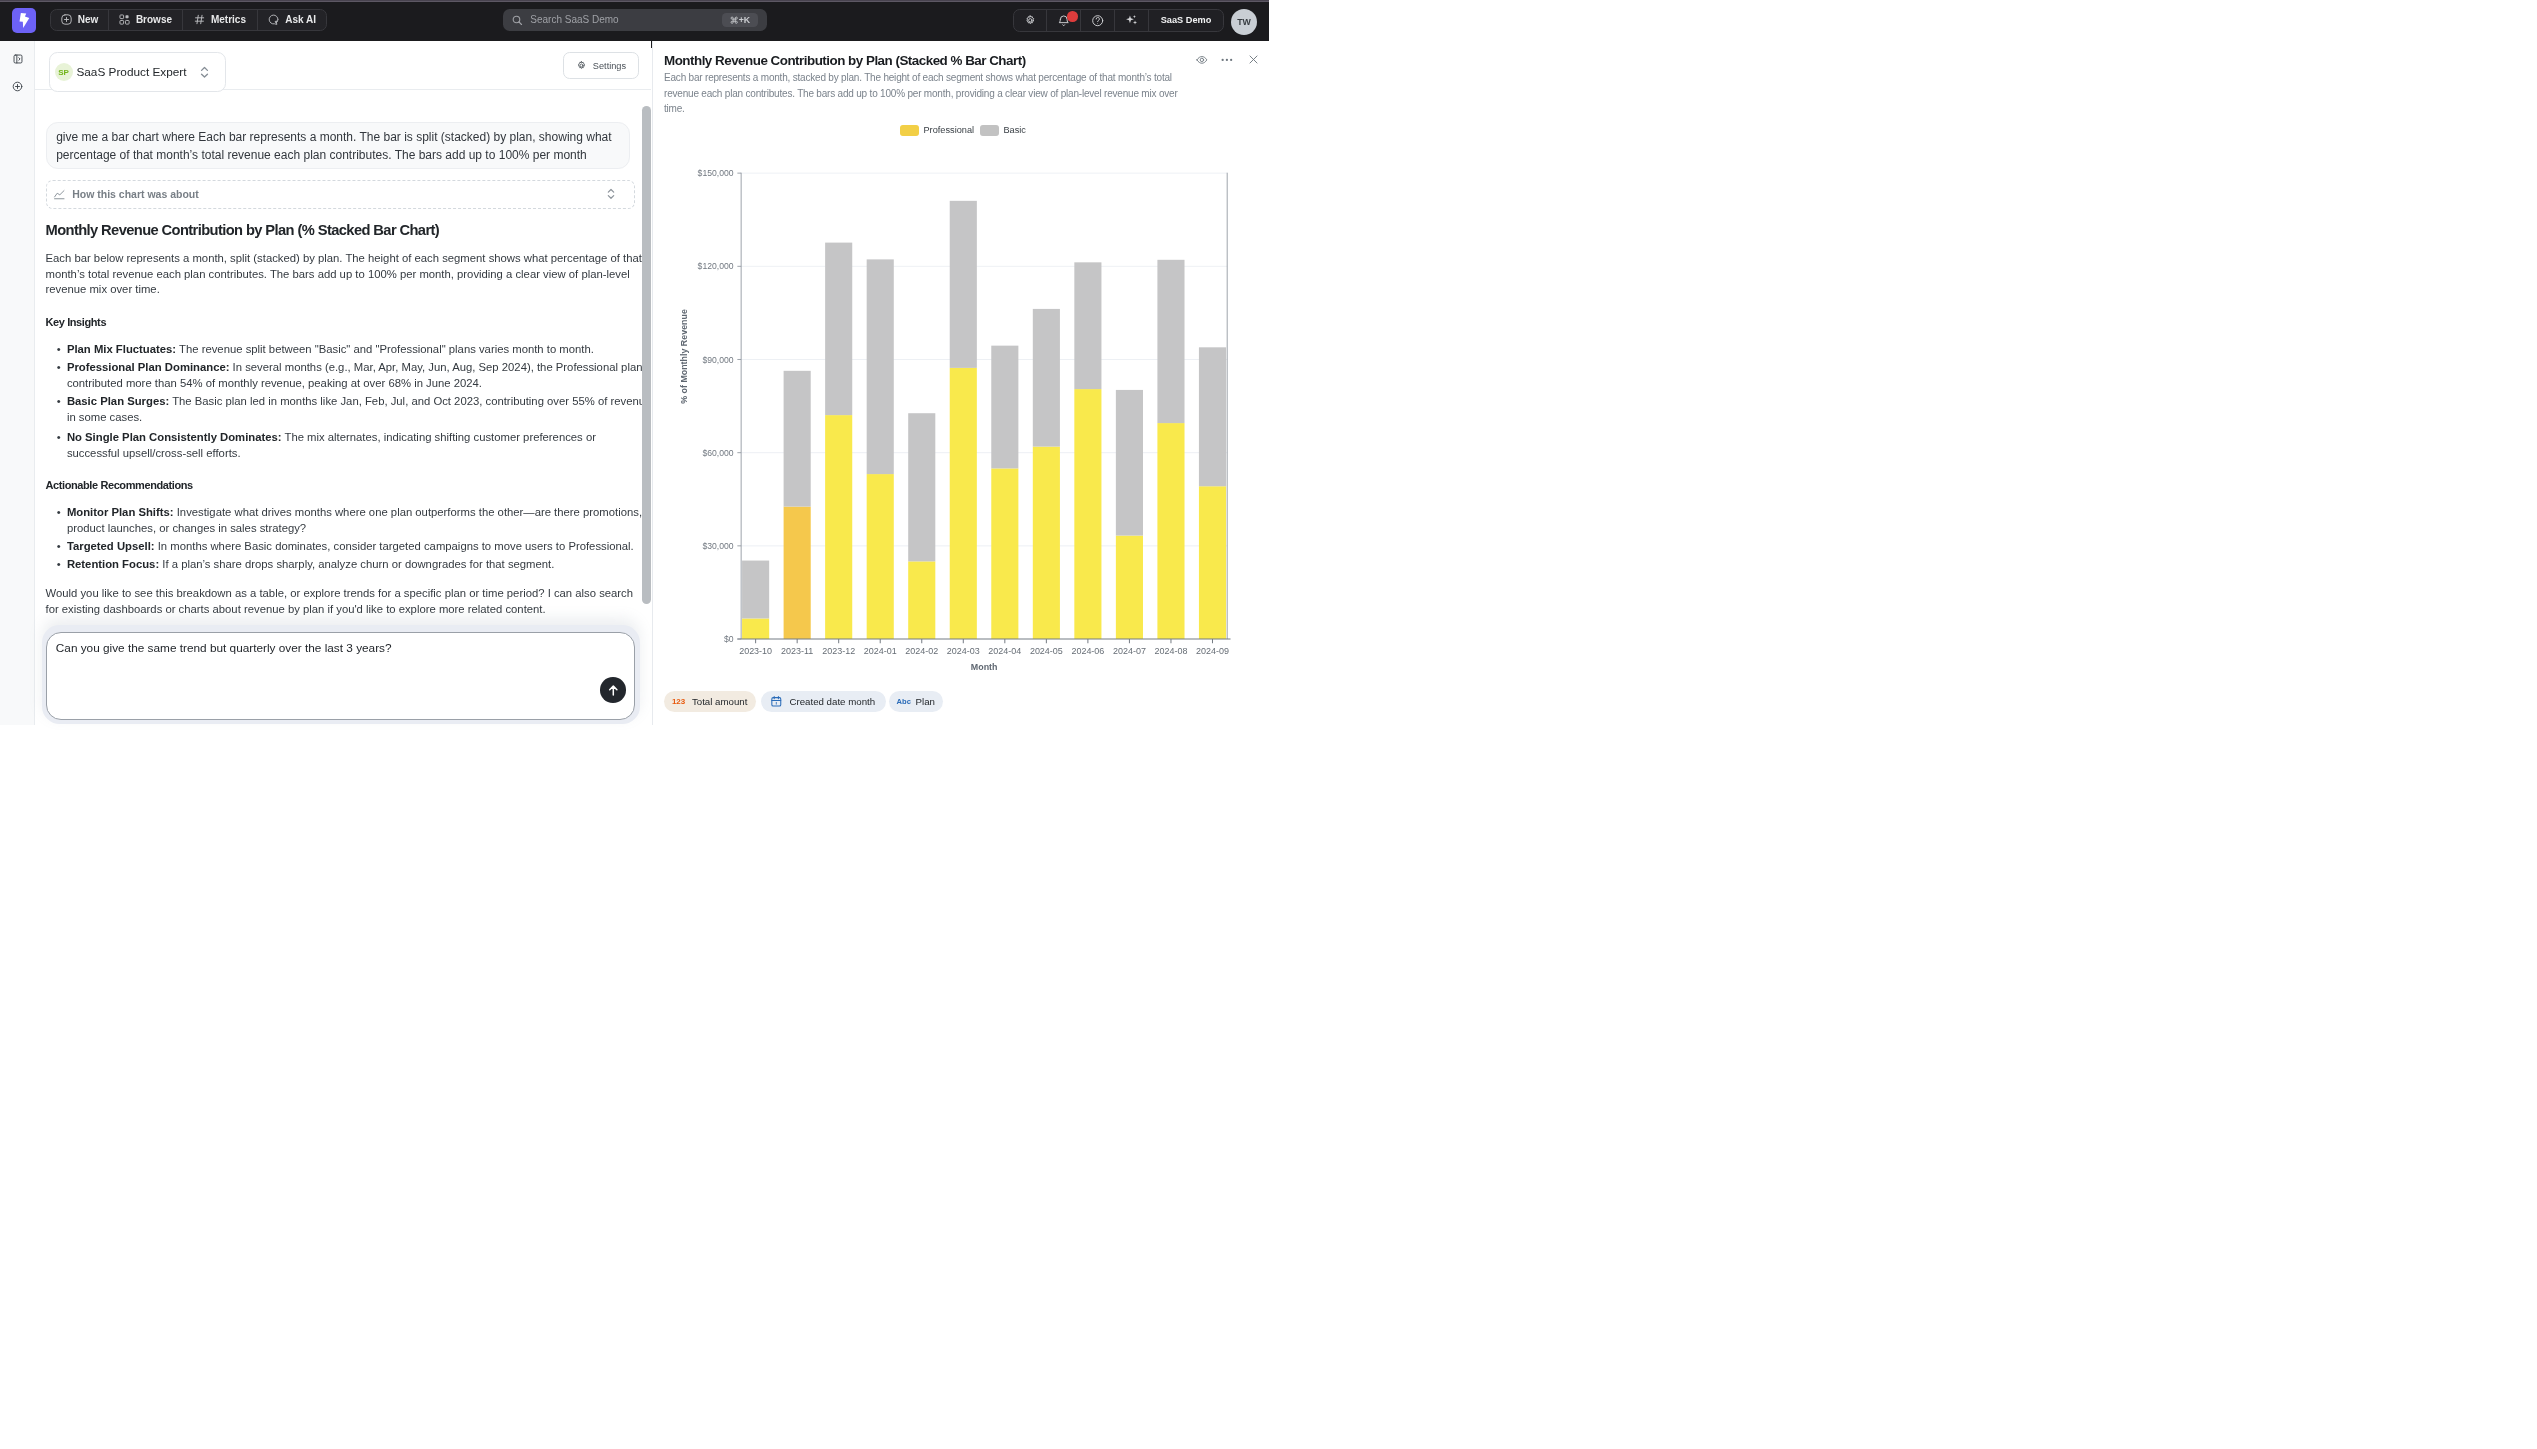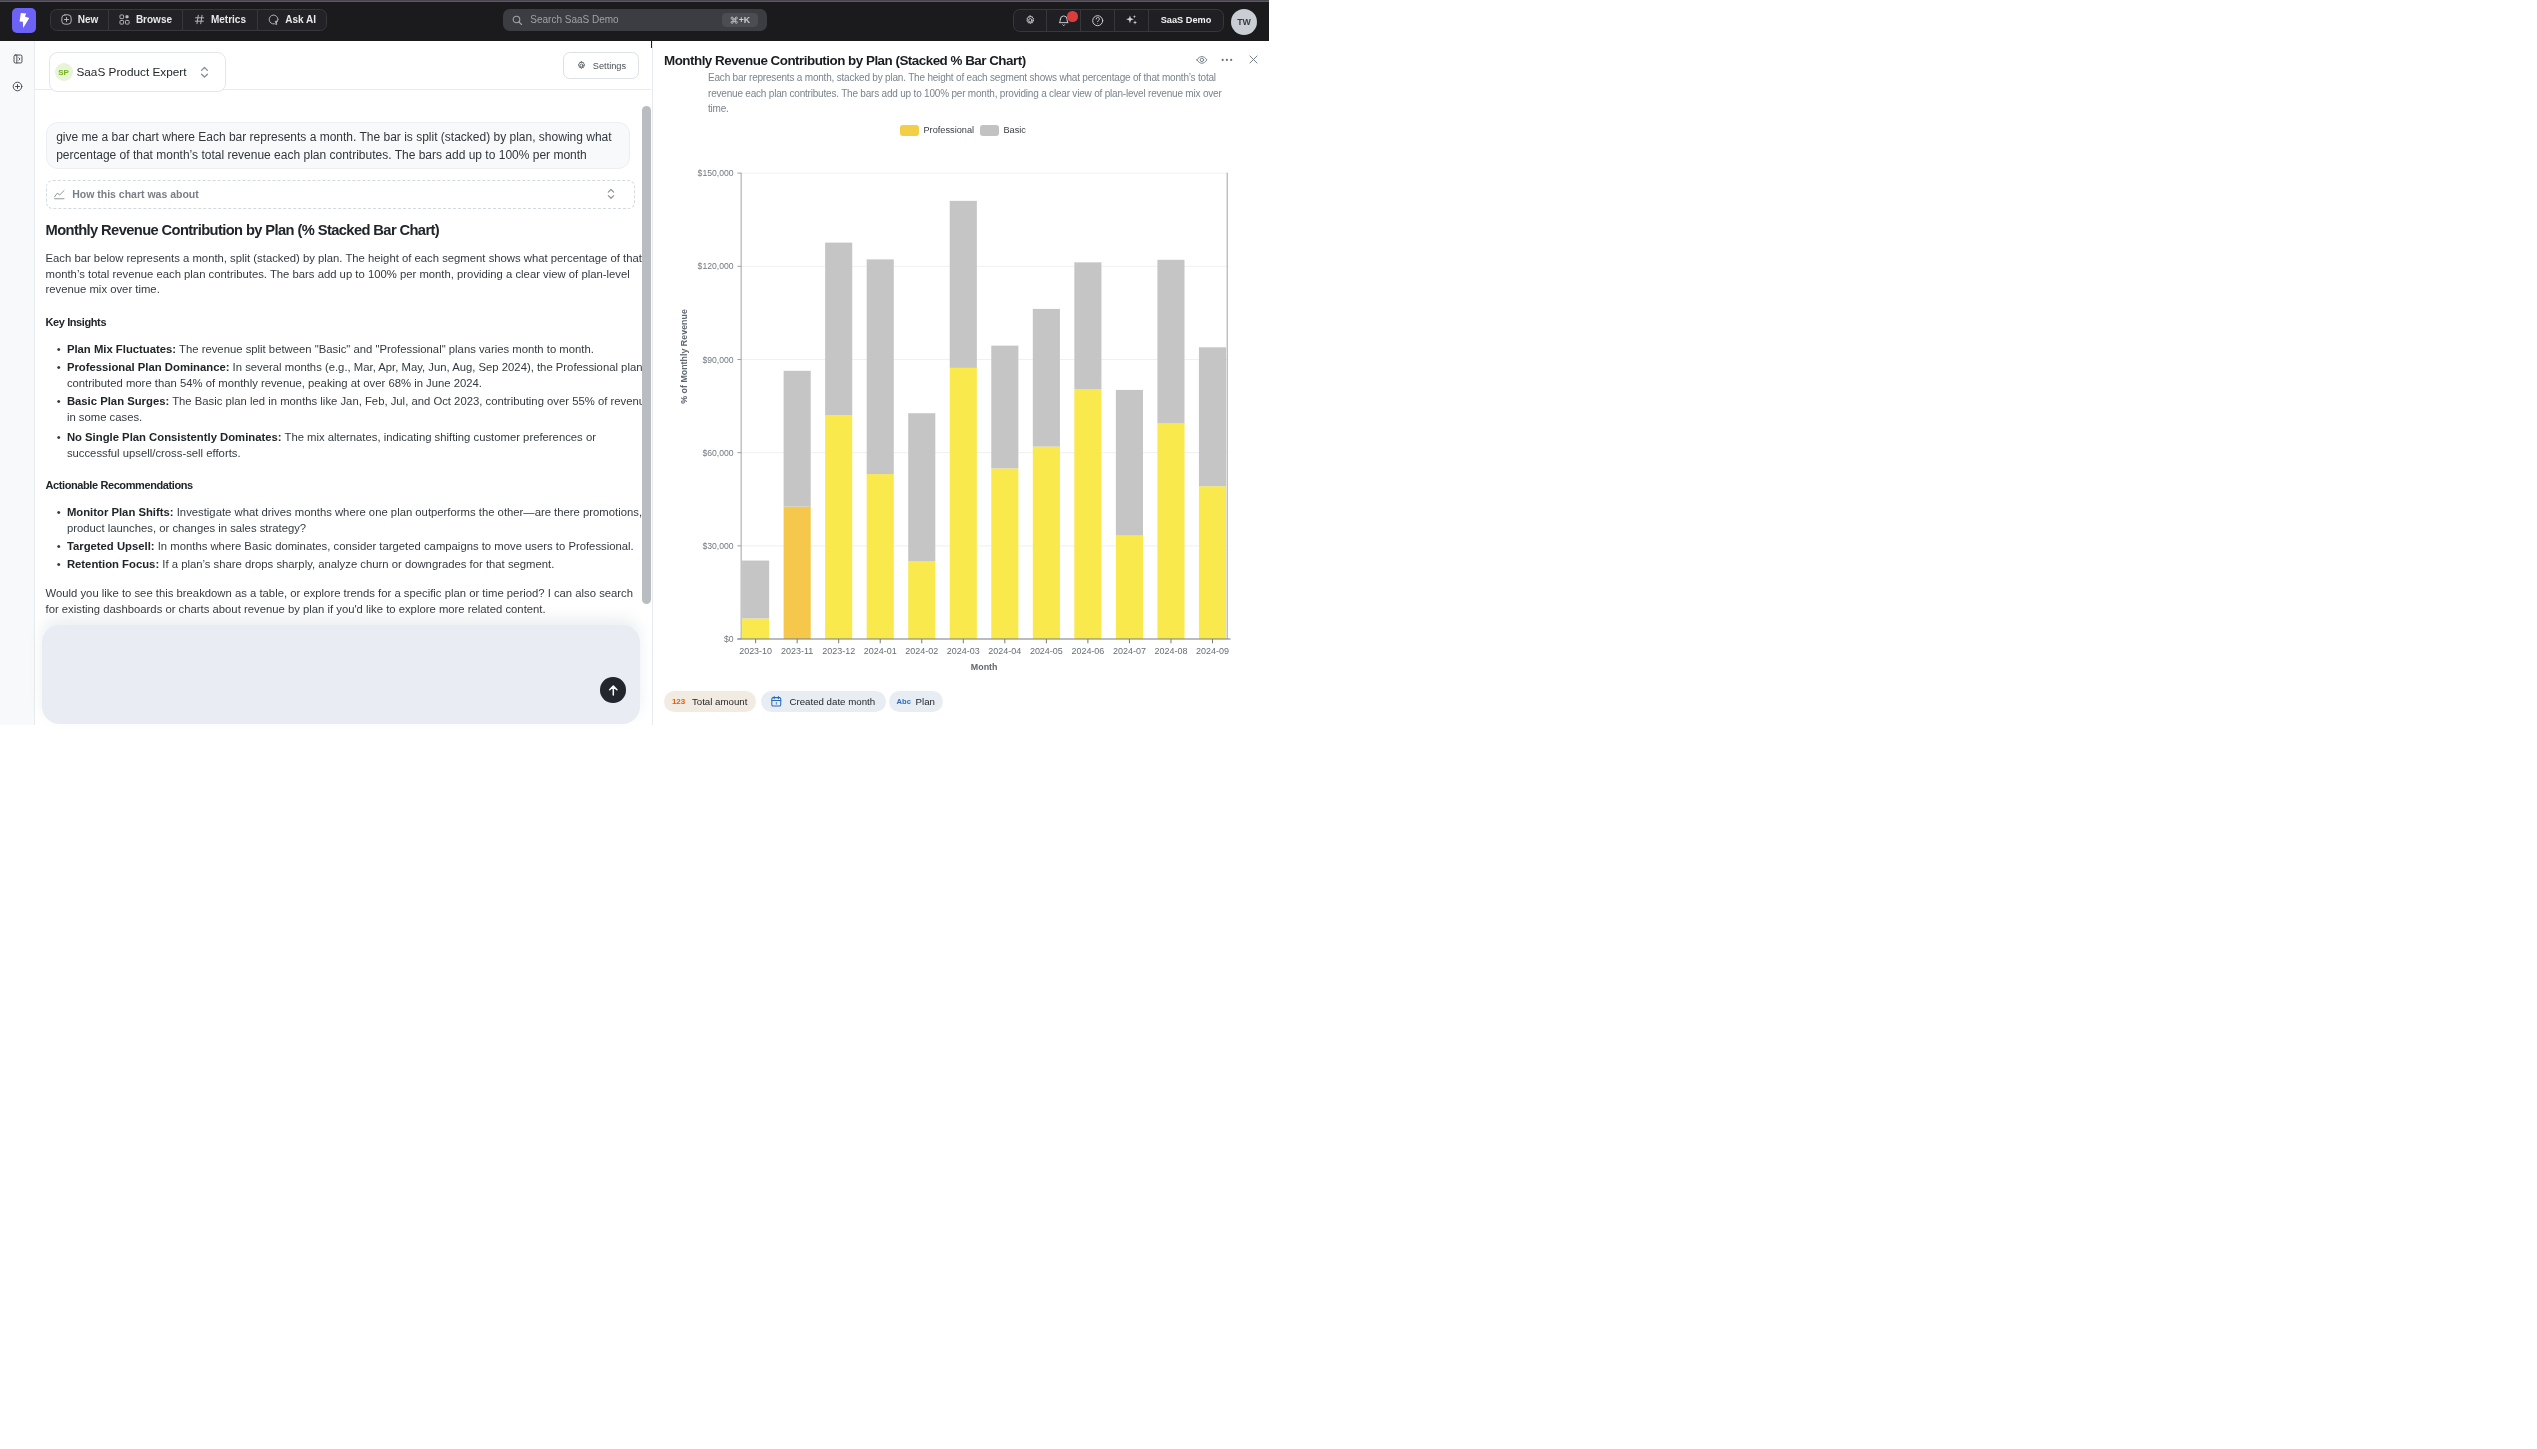--- a/index.html
+++ b/index.html
@@ -70,21 +70,21 @@
   padding:7.6px 11.8px 0 8.8px; font-size:11.8px; color:#23272c; }
 #sendbtn { position:absolute; left:565px; top:636px; width:25.6px; height:25.6px; border-radius:50%;
   background:#23272d; display:flex; align-items:center; justify-content:center; }
 #chatscroll { position:absolute; left:607px; top:65px; width:8.8px; height:498px;
   background:#b9bdc1; border-radius:4.6px; }
 
 
 #panel { position:absolute; left:652px; top:41px; width:617px; height:684px; background:#fff;
   border-left:0.8px solid #e7eaee; }
 #ptitle { position:absolute; left:11px; top:10.6px; font-size:13.4px; line-height:17.6px; font-weight:700; letter-spacing:-0.5px; color:#1a1d21; white-space:nowrap; }
-#pdesc { position:absolute; left:11px; top:29px; font-size:10px; letter-spacing:-0.2px; line-height:15.7px; color:#7b838c; white-space:nowrap;margin-left:44px; }
+#pdesc { position:absolute; left:11px; top:29px; font-size:10px; letter-spacing:-0.2px; line-height:15.7px; color:#7b838c; white-space:nowrap; }
 .picon { position:absolute; top:12px; color:#6c757d; }
 
 
 .lgitem { position:absolute; top:84px; display:flex; align-items:center; gap:4.2px;
   font-size:9.2px; color:#3a4046; height:10.5px; }
 .lgsw { width:19.3px; height:10.5px; border-radius:2.9px; }
 
 
 .badge { position:absolute; top:650px; height:21.4px; border-radius:11px; display:flex;
   align-items:center; font-size:9.7px; color:#23272b; gap:6.7px; }
@@ -230,20 +230,21 @@
     <div class="h3" style="top:437px;">Actionable Recommendations</div>
     <div class="dot" style="top:464px;">•</div>
     <div class="li" style="top:464px;"><b>Monitor Plan Shifts:</b> Investigate what drives months where one plan outperforms the other—are there promotions,<br>product launches, or changes in sales strategy?</div>
     <div class="dot" style="top:498px;">•</div>
     <div class="li" style="top:498px;"><b>Targeted Upsell:</b> In months where Basic dominates, consider targeted campaigns to move users to Professional.</div>
     <div class="dot" style="top:516px;">•</div>
     <div class="li" style="top:516px;"><b>Retention Focus:</b> If a plan’s share drops sharply, analyze churn or downgrades for that segment.</div>
     <div class="p" style="top:545px;">Would you like to see this breakdown as a table, or explore trends for a specific plan or time period? I can also search<br>for existing dashboards or charts about revenue by plan if you'd like to explore more related content.</div>
   </div>
   <div id="inputwrap"></div>
+  <div id="inputbox">Can you give the same trend but quarterly over the last 3 years?</div>
   <div id="sendbtn">
     <svg width="12.6" height="12.6" viewBox="0 0 15 15" fill="none" stroke="#fff" stroke-width="1.8" stroke-linecap="round" stroke-linejoin="round">
       <path d="M7.5 13 V2.5 M3.2 6.8 L7.5 2.5 L11.8 6.8"></path>
     </svg>
   </div>
   <div id="chatscroll"></div>
 </div>
 
 <div id="panel">
   <div id="ptitle">Monthly Revenue Contribution by Plan (Stacked % Bar Chart)</div>

